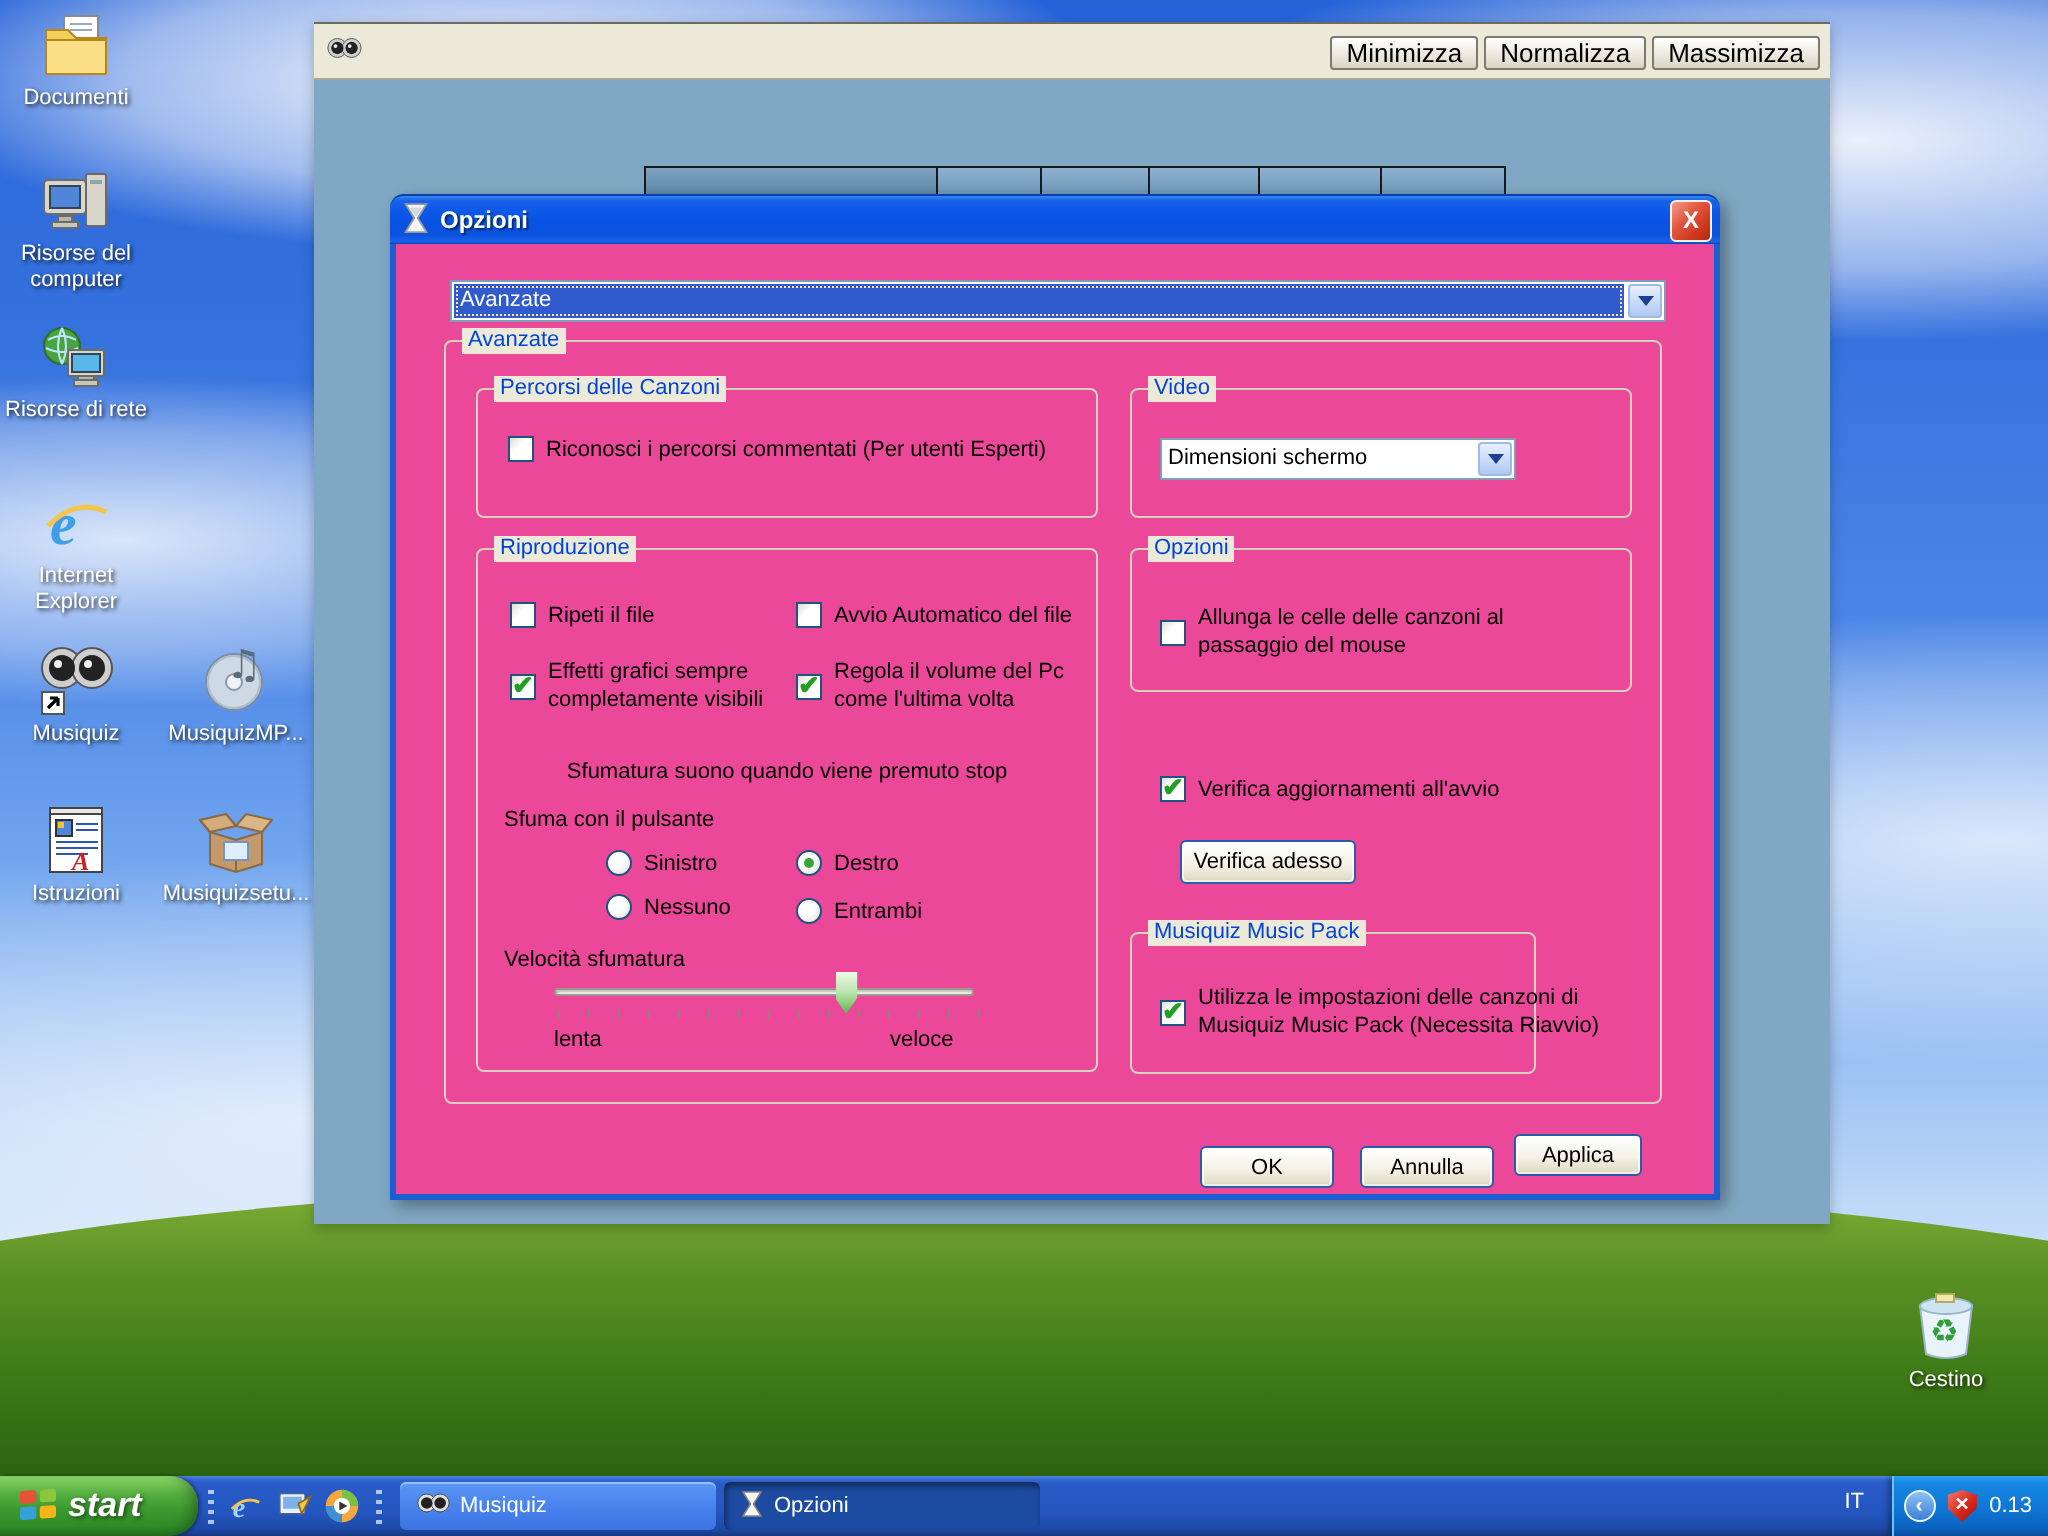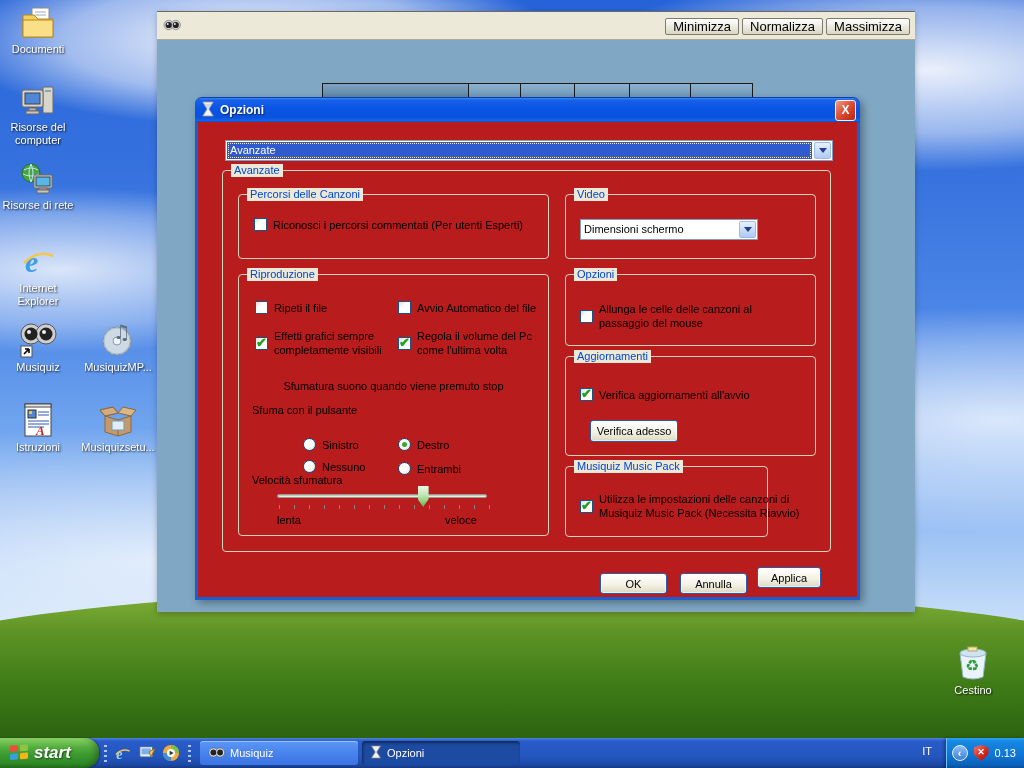--- a/index.html
+++ b/index.html
@@ -41,31 +41,31 @@
 
   
   .dialog { position:absolute; left:195px; top:97px; width:665px; height:503px; box-shadow:3px 3px 8px rgba(0,0,0,.35); border-radius:7px 7px 0 0; }
   .titlebar { height:25px; border-radius:7px 7px 0 0; display:flex; align-items:center; padding:0 4px 0 6px;
     background:linear-gradient(180deg,#3b86f2 0%, #1660ea 10%, #0a54e6 45%, #0a52dd 80%, #1863e8 95%, #0947b8 100%);
     border-top:1px solid #0741ad; }
   .titlebar .ttext { color:#fff; font-weight:bold; font-size:12px; text-shadow:1px 1px 1px rgba(0,0,0,.5); margin-left:5px; flex:1; }
   .closebtn { width:21px; height:21px; border-radius:3px; border:1px solid #f1f1f1;
     background:linear-gradient(135deg,#f19d8b 0%, #e2573f 40%, #cf3a21 70%, #b02c13 100%);
     color:#fff; font-weight:bold; font-size:12px; line-height:19px; text-align:center; }
-  .dlgbody { position:relative; height:478px; background:#b91c1c; border-left:3px solid #1c5dd2; border-right:3px solid #1c5dd2; border-bottom:3px solid #1c5dd2; }
+  .dlgbody { position:relative; height:478px; background:#ec4899; border-left:3px solid #1c5dd2; border-right:3px solid #1c5dd2; border-bottom:3px solid #1c5dd2; }
 
   .groupbox { position:absolute; border:1px solid #d5d2bd; border-radius:4px; }
   .groupbox > .glabel { position:absolute; top:-7px; left:8px; background:#ece9d8; padding:0 3px; color:#0046d5; line-height:13px; }
 
   .chkrow { position:absolute; display:flex; gap:6px; align-items:flex-start; }
   .chk { width:13px; height:13px; background:linear-gradient(135deg,#dcdcd4,#ffffff 40%); border:1px solid #1d5281; flex:none; position:relative; }
   .chk.checked::after { content:"\2714"; position:absolute; left:0px; top:-3px; color:#21a121; font-size:13px; font-weight:bold; }
   .chklabel { line-height:14px; }
 
-  .radiorow { position:absolute; display:flex; gap:6px; align-items:center;margin-top:13px; }
+  .radiorow { position:absolute; display:flex; gap:6px; align-items:center; }
   .radio { width:13px; height:13px; border-radius:50%; border:1px solid #1d5281; background:radial-gradient(circle at 35% 35%, #ffffff 40%, #d8d8d0); flex:none; position:relative; }
   .radio.selected::after { content:""; position:absolute; left:3px; top:3px; width:5px; height:5px; border-radius:50%; background:#35a733; }
 
   .xpbtn { background:linear-gradient(180deg,#ffffff 0%, #f4f2e6 55%, #e2dfca 90%, #d6d2ba 100%); border:1px solid #285caa; border-radius:3px; font-size:11px; color:#000; box-shadow:inset 0 0 0 1px rgba(255,255,255,.6); }
 
   .combo { position:absolute; height:21px; background:#fff; border:1px solid #7f9db9; display:flex; align-items:stretch; }
   .combo .cval { flex:1; padding:3px 4px 0 3px; white-space:nowrap; overflow:hidden; }
   .combo.focused .cval { background:#2f5bce; color:#fff; outline:1px dotted #ffe7a2; outline-offset:-2px; margin:1px; padding-top:2px; }
   .combo .carrow { width:17px; margin:1px; border:1px solid #9dbbe8; border-radius:2px;
     background:linear-gradient(180deg,#e8f0fc 0%, #ccdcf8 50%, #aec9f3 100%); display:flex; align-items:center; justify-content:center; }
@@ -347,23 +347,20 @@
       </div>
 
       <div class="groupbox" style="left:367px; top:152px; width:251px; height:72px;">
         <span class="glabel">Opzioni</span>
       </div>
       <div class="chkrow" style="left:382px; top:180px; width:225px; align-items:center;">
         <span class="chk"></span>
         <span class="chklabel" style="width:200px;">Allunga le celle delle canzoni al passaggio del mouse</span>
       </div>
 
-      <div class="groupbox" style="left:367px; top:234px; width:251px; height:100px;">
-        <span class="glabel">Aggiornamenti</span>
-      </div>
       <div class="chkrow" style="left:382px; top:266px; width:230px;">
         <span class="chk checked"></span>
         <span class="chklabel">Verifica aggiornamenti all'avvio</span>
       </div>
       <button class="xpbtn" style="position:absolute; left:392px; top:298px; width:88px; height:22px;">Verifica adesso</button>
 
       <div class="groupbox" style="left:367px; top:344px; width:203px; height:71px;">
         <span class="glabel">Musiquiz Music Pack</span>
       </div>
       <div class="chkrow" style="left:382px; top:370px; width:235px; align-items:center;">

